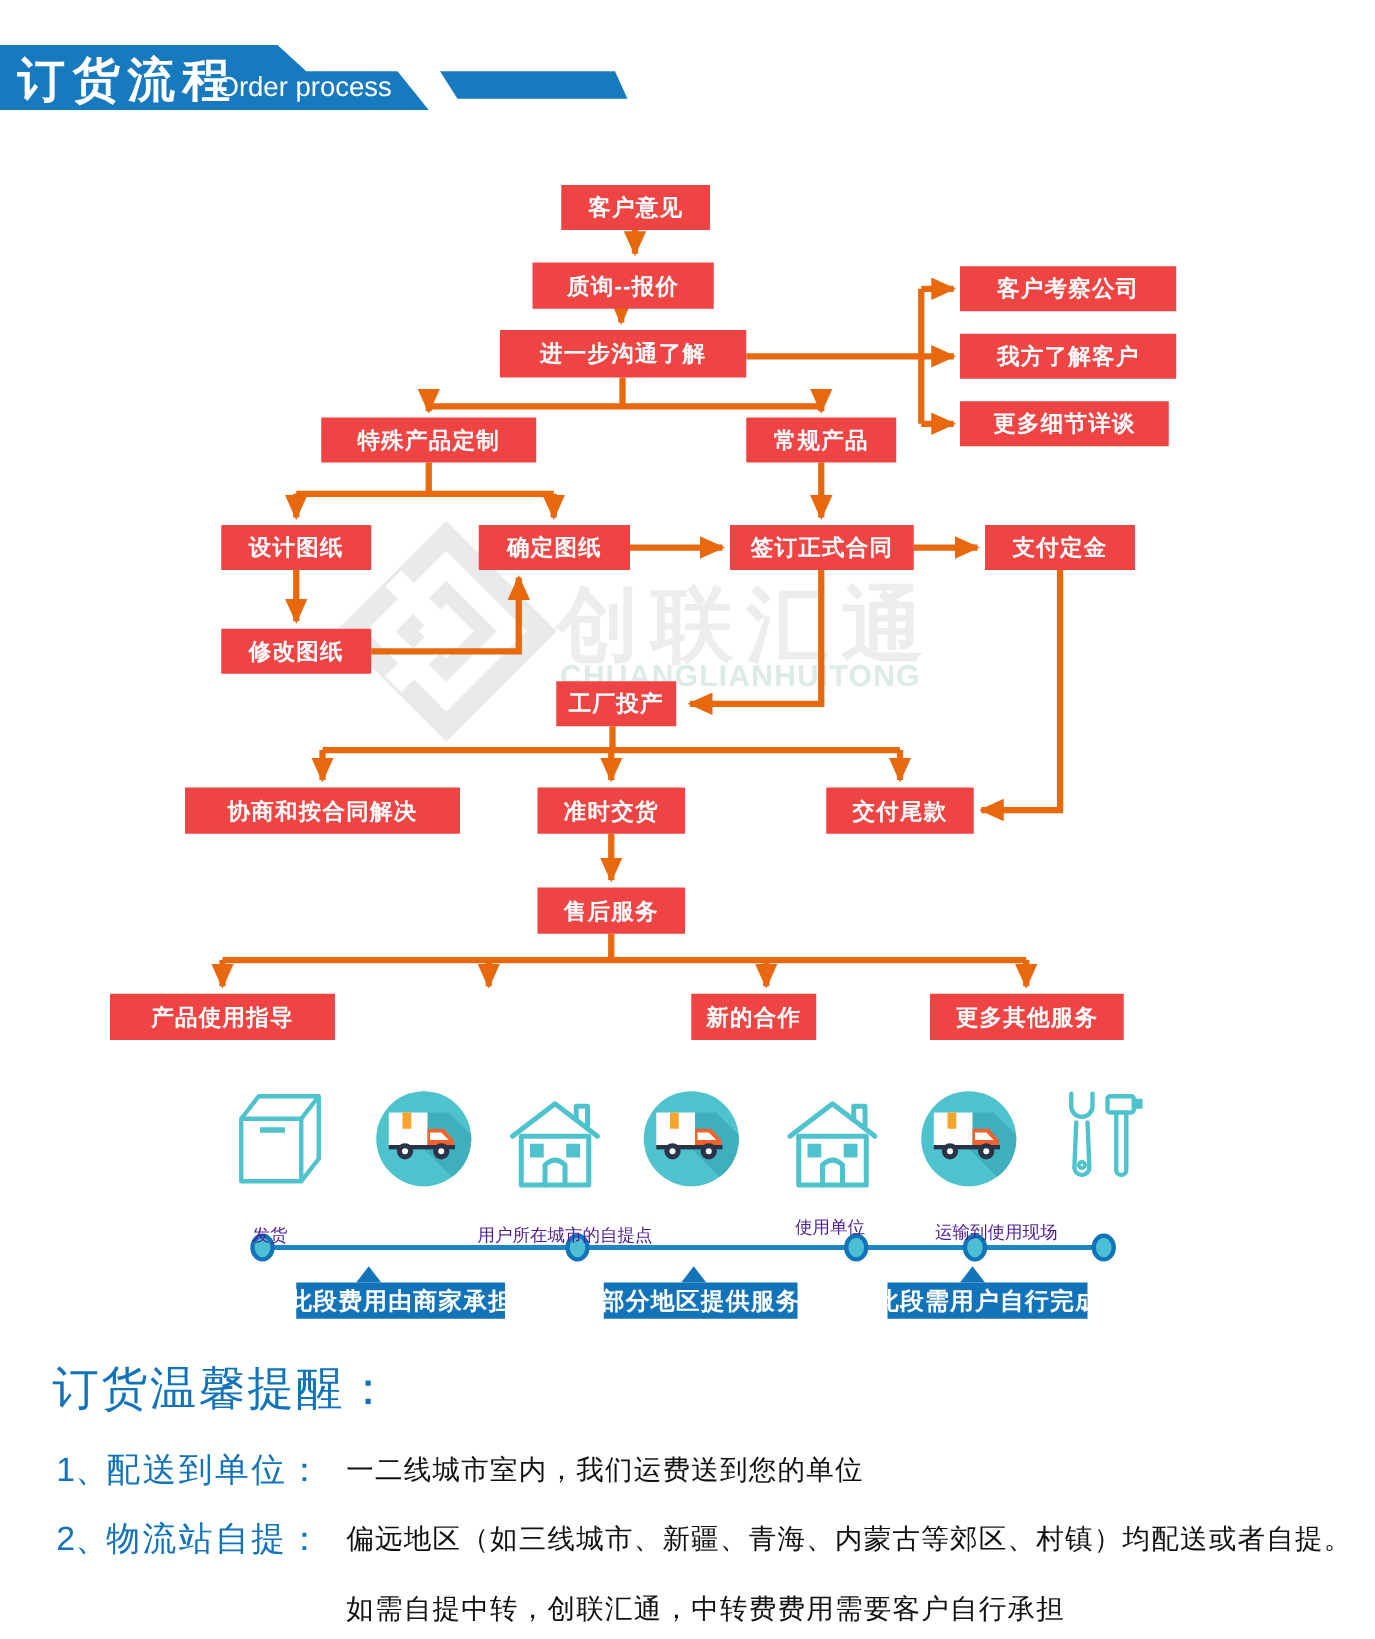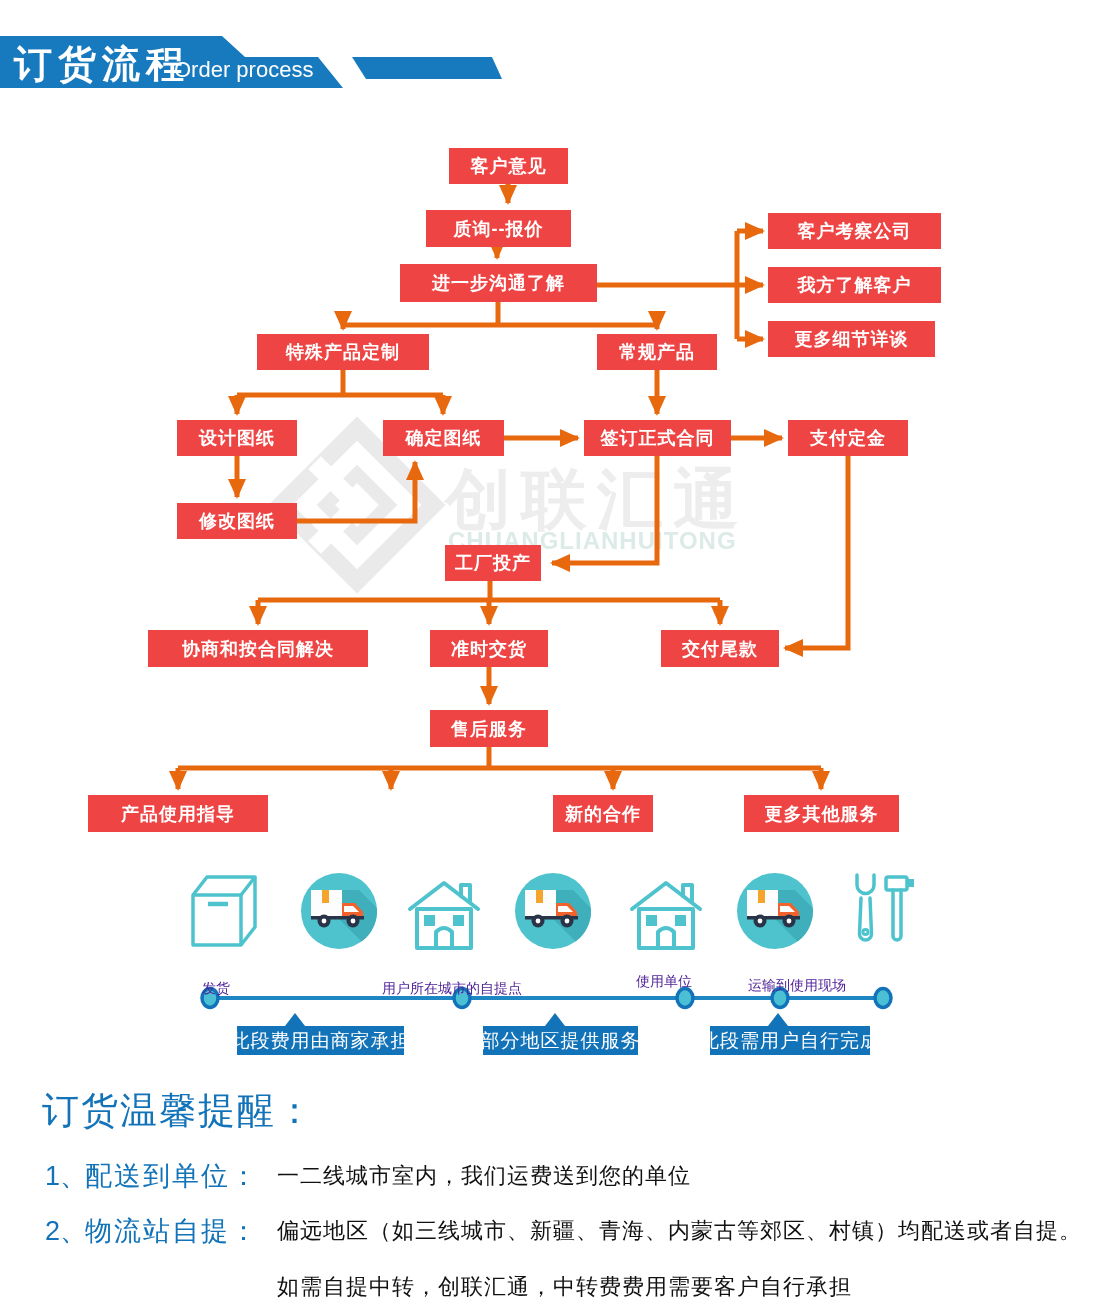--- a/index.html
+++ b/index.html
@@ -5,21 +5,21 @@
   html,body{margin:0;padding:0;background:#fff;}
   .page{position:relative;width:1100px;height:1311px;background:#fff;overflow:hidden;
         font-family:"Liberation Sans","DejaVu Sans",sans-serif;}
   svg{position:absolute;left:0;display:block;}
   .flowbox{position:absolute;background:#ef4444;color:#fff;display:flex;
            align-items:center;justify-content:center;font-size:18px;
            letter-spacing:1px;white-space:nowrap;font-weight:bold;}
   .iconlabel{position:absolute;color:#4c1d95;font-size:14px;white-space:nowrap;
              transform:translateX(-50%);margin-top:20px;}
   .seg-label{position:absolute;height:29px;background:#1273b8;color:#fff;
-             font-size:19px;font-weight:normal;display:flex;align-items:center;
+             font-size:19px;font-weight:bold;display:flex;align-items:center;
              justify-content:center;white-space:nowrap;letter-spacing:1px;}
   .seg-label::before{content:"";position:absolute;top:-13px;width:0;height:0;
              border-left:10px solid transparent;border-right:10px solid transparent;
              border-bottom:13px solid #1273b8;}
   .seg1::before{left:48px;}
   .seg2::before{left:62px;}
   .seg3::before{left:58px;}
   .reminder-title{position:absolute;left:42px;top:1086px;color:#1273b8;
              font-size:37px;font-weight:normal;letter-spacing:2px;}
   .reminder-row{position:absolute;display:flex;align-items:center;white-space:nowrap;}

